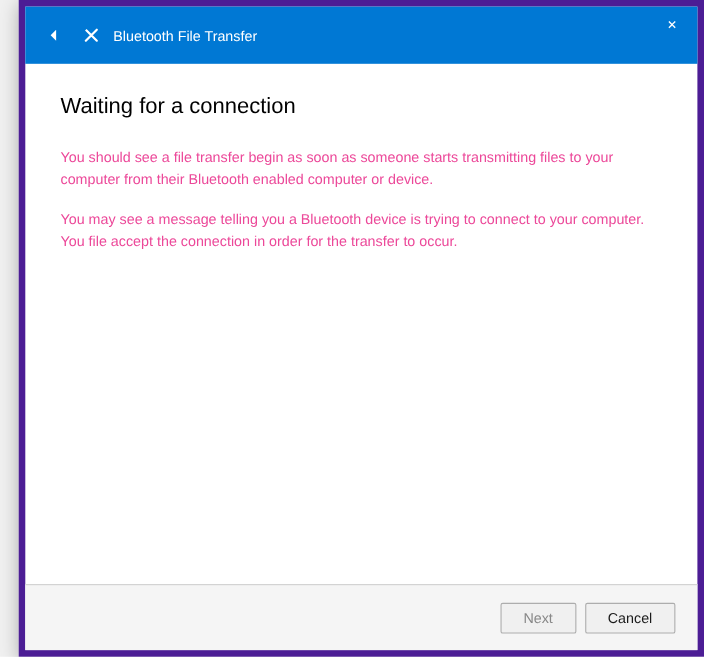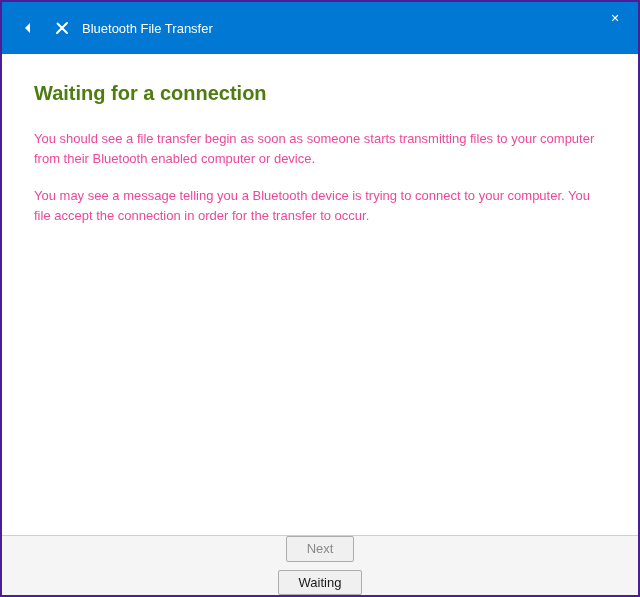--- a/index.html
+++ b/index.html
@@ -17,23 +17,24 @@
       align-items: center;
       justify-content: center;
     }
 
     .window {
       width: 640px;
       height: 597px;
       background: #ffffff;
       display: flex;
       flex-direction: column;
-      border: 2px solid #4c1d95;
+      border: 6px solid #4c1d95;
       box-shadow: 0 4px 16px rgba(0,0,0,0.3);
       position: relative;
+      margin-left: 17px;
     }
 
     .title-bar {
       background: #0078d4;
       height: 52px;
       display: flex;
       align-items: center;
       padding: 0 12px;
       flex-shrink: 0;
       position: relative;
@@ -87,44 +88,43 @@
       font-size: 11px;
     }
 
     .content {
       flex: 1;
       padding: 28px 32px 20px 32px;
       overflow: auto;
     }
 
     .page-heading {
-      color: #4d7c0f;
+      color: #000000;
       font-size: 20px;
-      font-weight: 700;
+      font-weight: 400;
       margin-bottom: 24px;
     }
 
     .description {
       font-size: 13px;
       color: #ec4899;
       line-height: 1.5;
       margin-bottom: 18px;
     }
 
     .footer {
       height: 60px;
       background: #f5f5f5;
       border-top: 1px solid #d0d0d0;
       display: flex;
       align-items: center;
       justify-content: flex-end;
       padding: 0 20px;
       gap: 8px;
       flex-shrink: 0;
-      flex-direction: column;
     }
 
     .btn {
       height: 28px;
       padding: 0 20px;
       font-size: 13px;
       font-family: 'Segoe UI', sans-serif;
       cursor: pointer;
       border-radius: 2px;
       outline: none;
@@ -169,16 +169,16 @@
   </div>
 
   <div class="content">
     <h1 class="page-heading">Waiting for a connection</h1>
     <p class="description">You should see a file transfer begin as soon as someone starts transmitting files to your computer from their Bluetooth enabled computer or device.</p>
     <p class="description">You may see a message telling you a Bluetooth device is trying to connect to your computer. You file accept the connection in order for the transfer to occur.</p>
   </div>
 
   <div class="footer">
     <button class="btn btn-next" disabled="">Next</button>
-    <button class="btn btn-cancel">Waiting</button>
+    <button class="btn btn-cancel">Cancel</button>
   </div>
 
 </div>
 
 </body></html>

